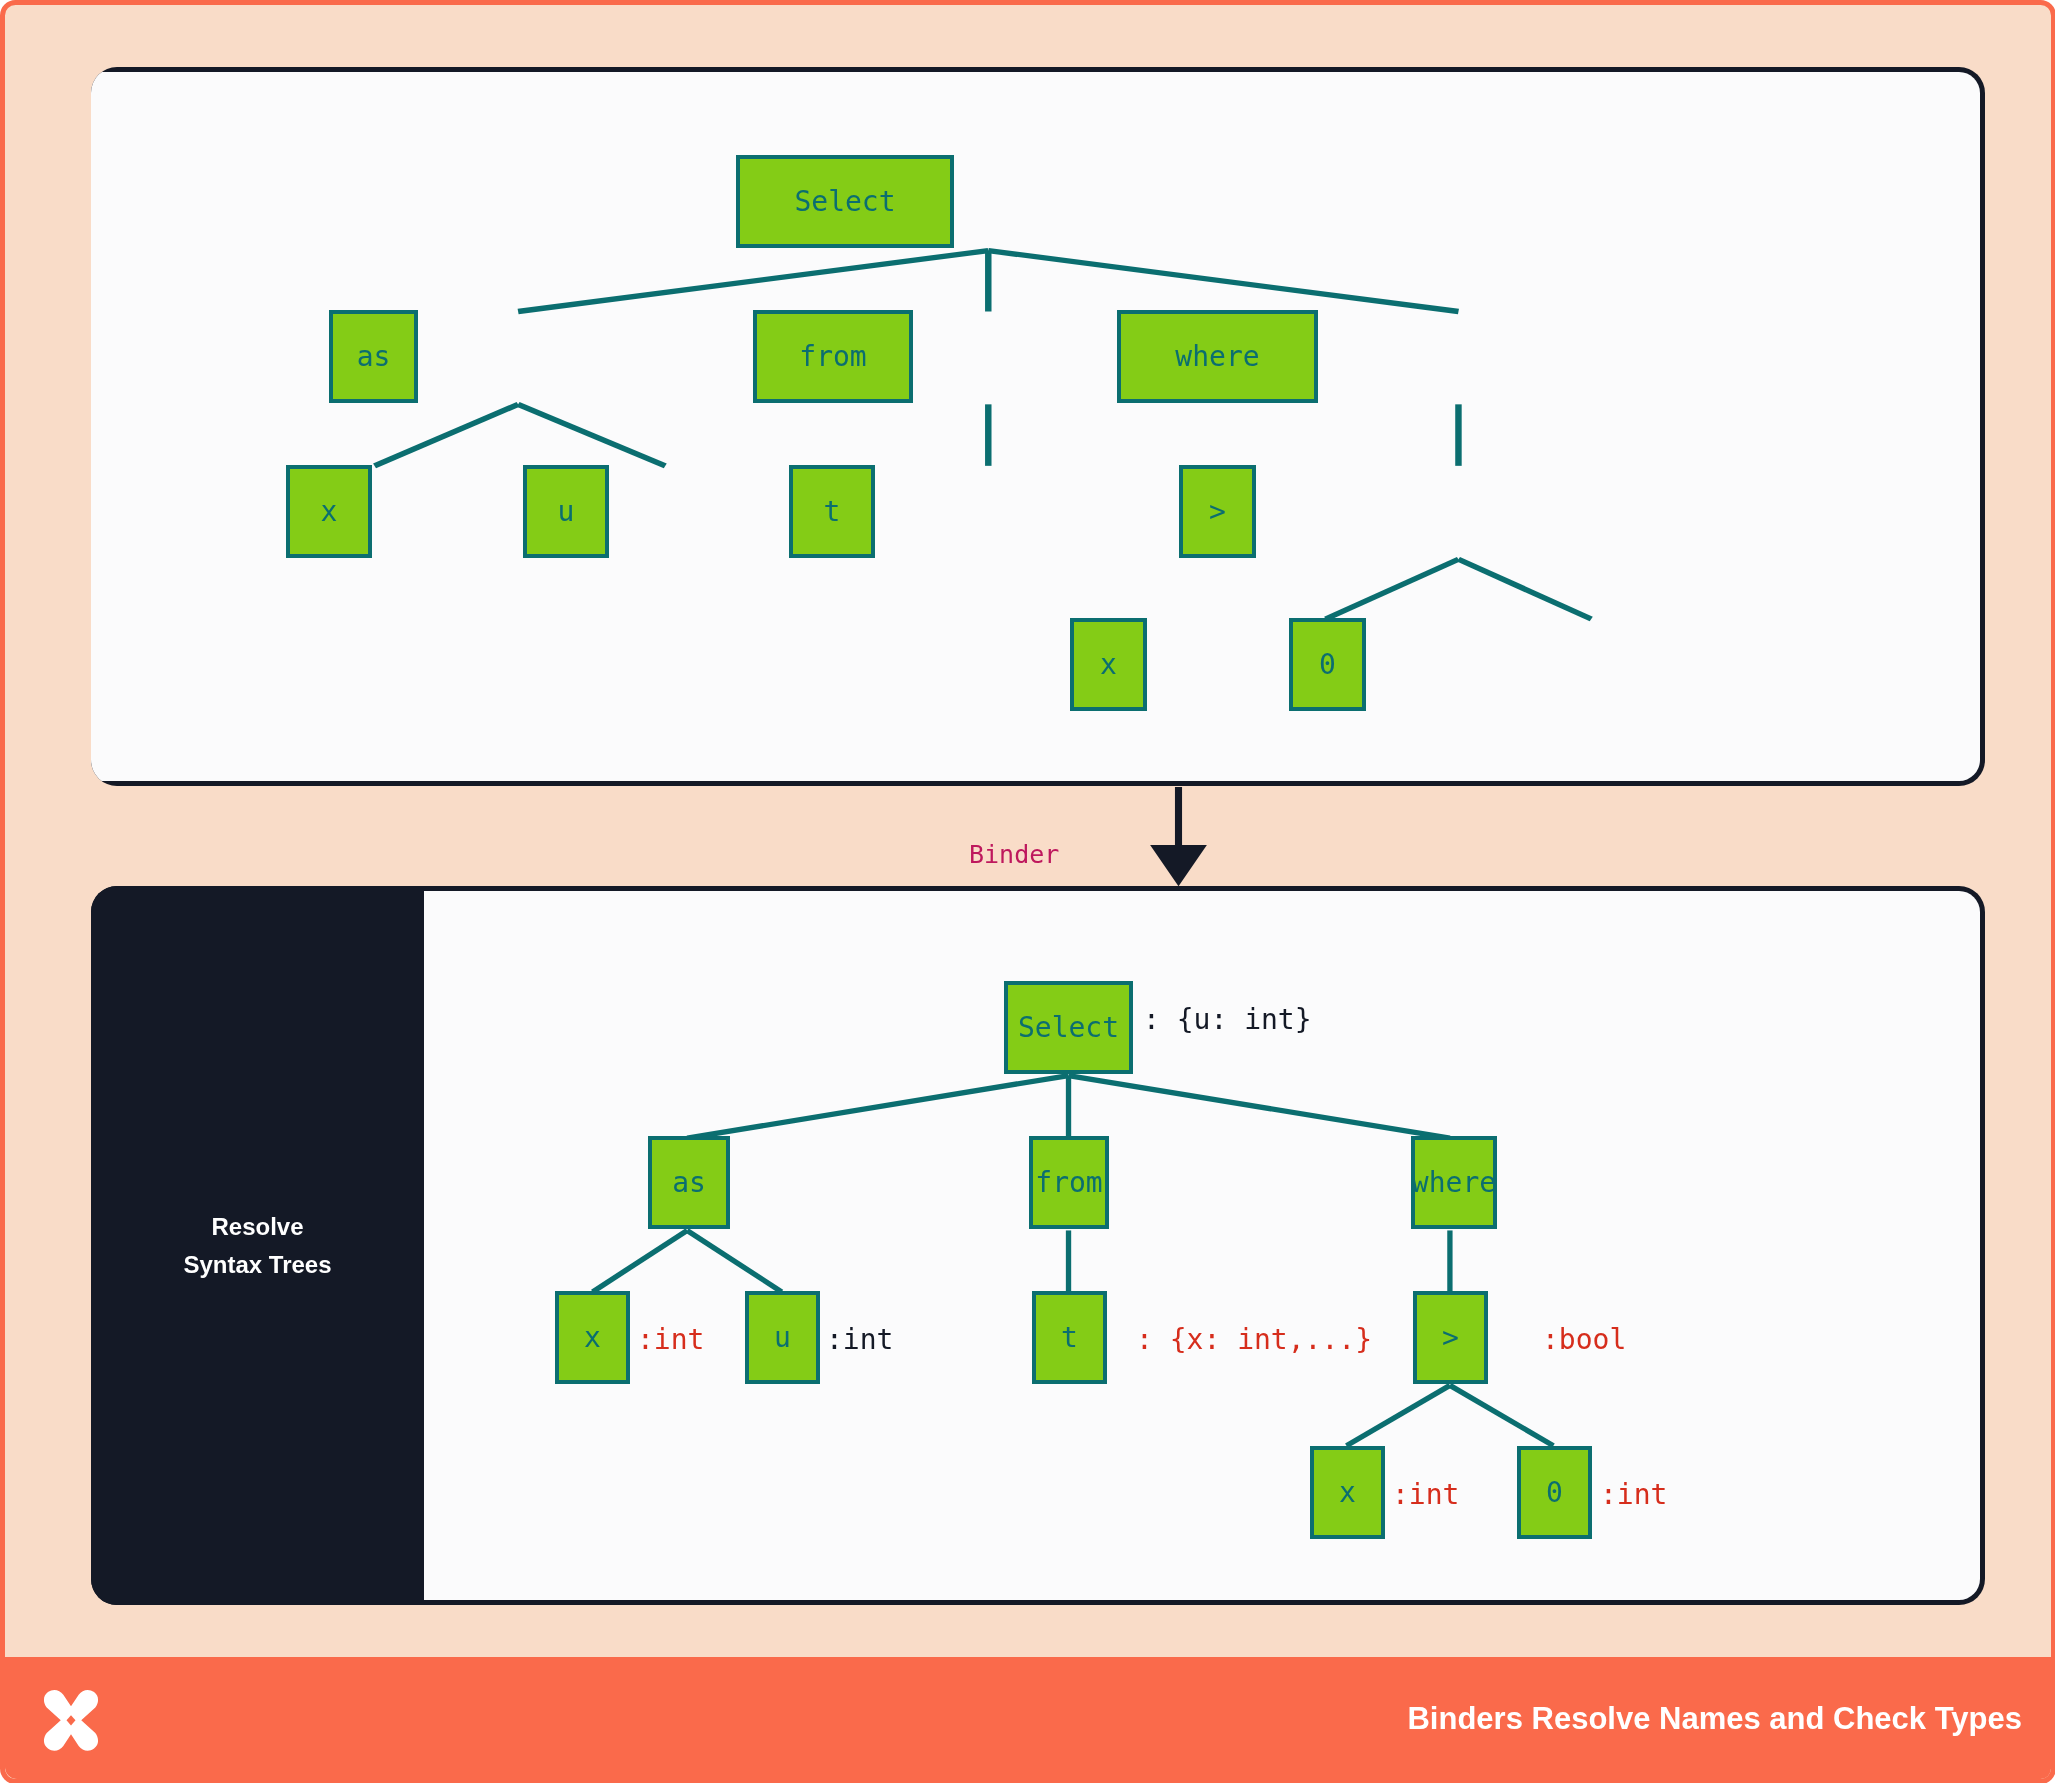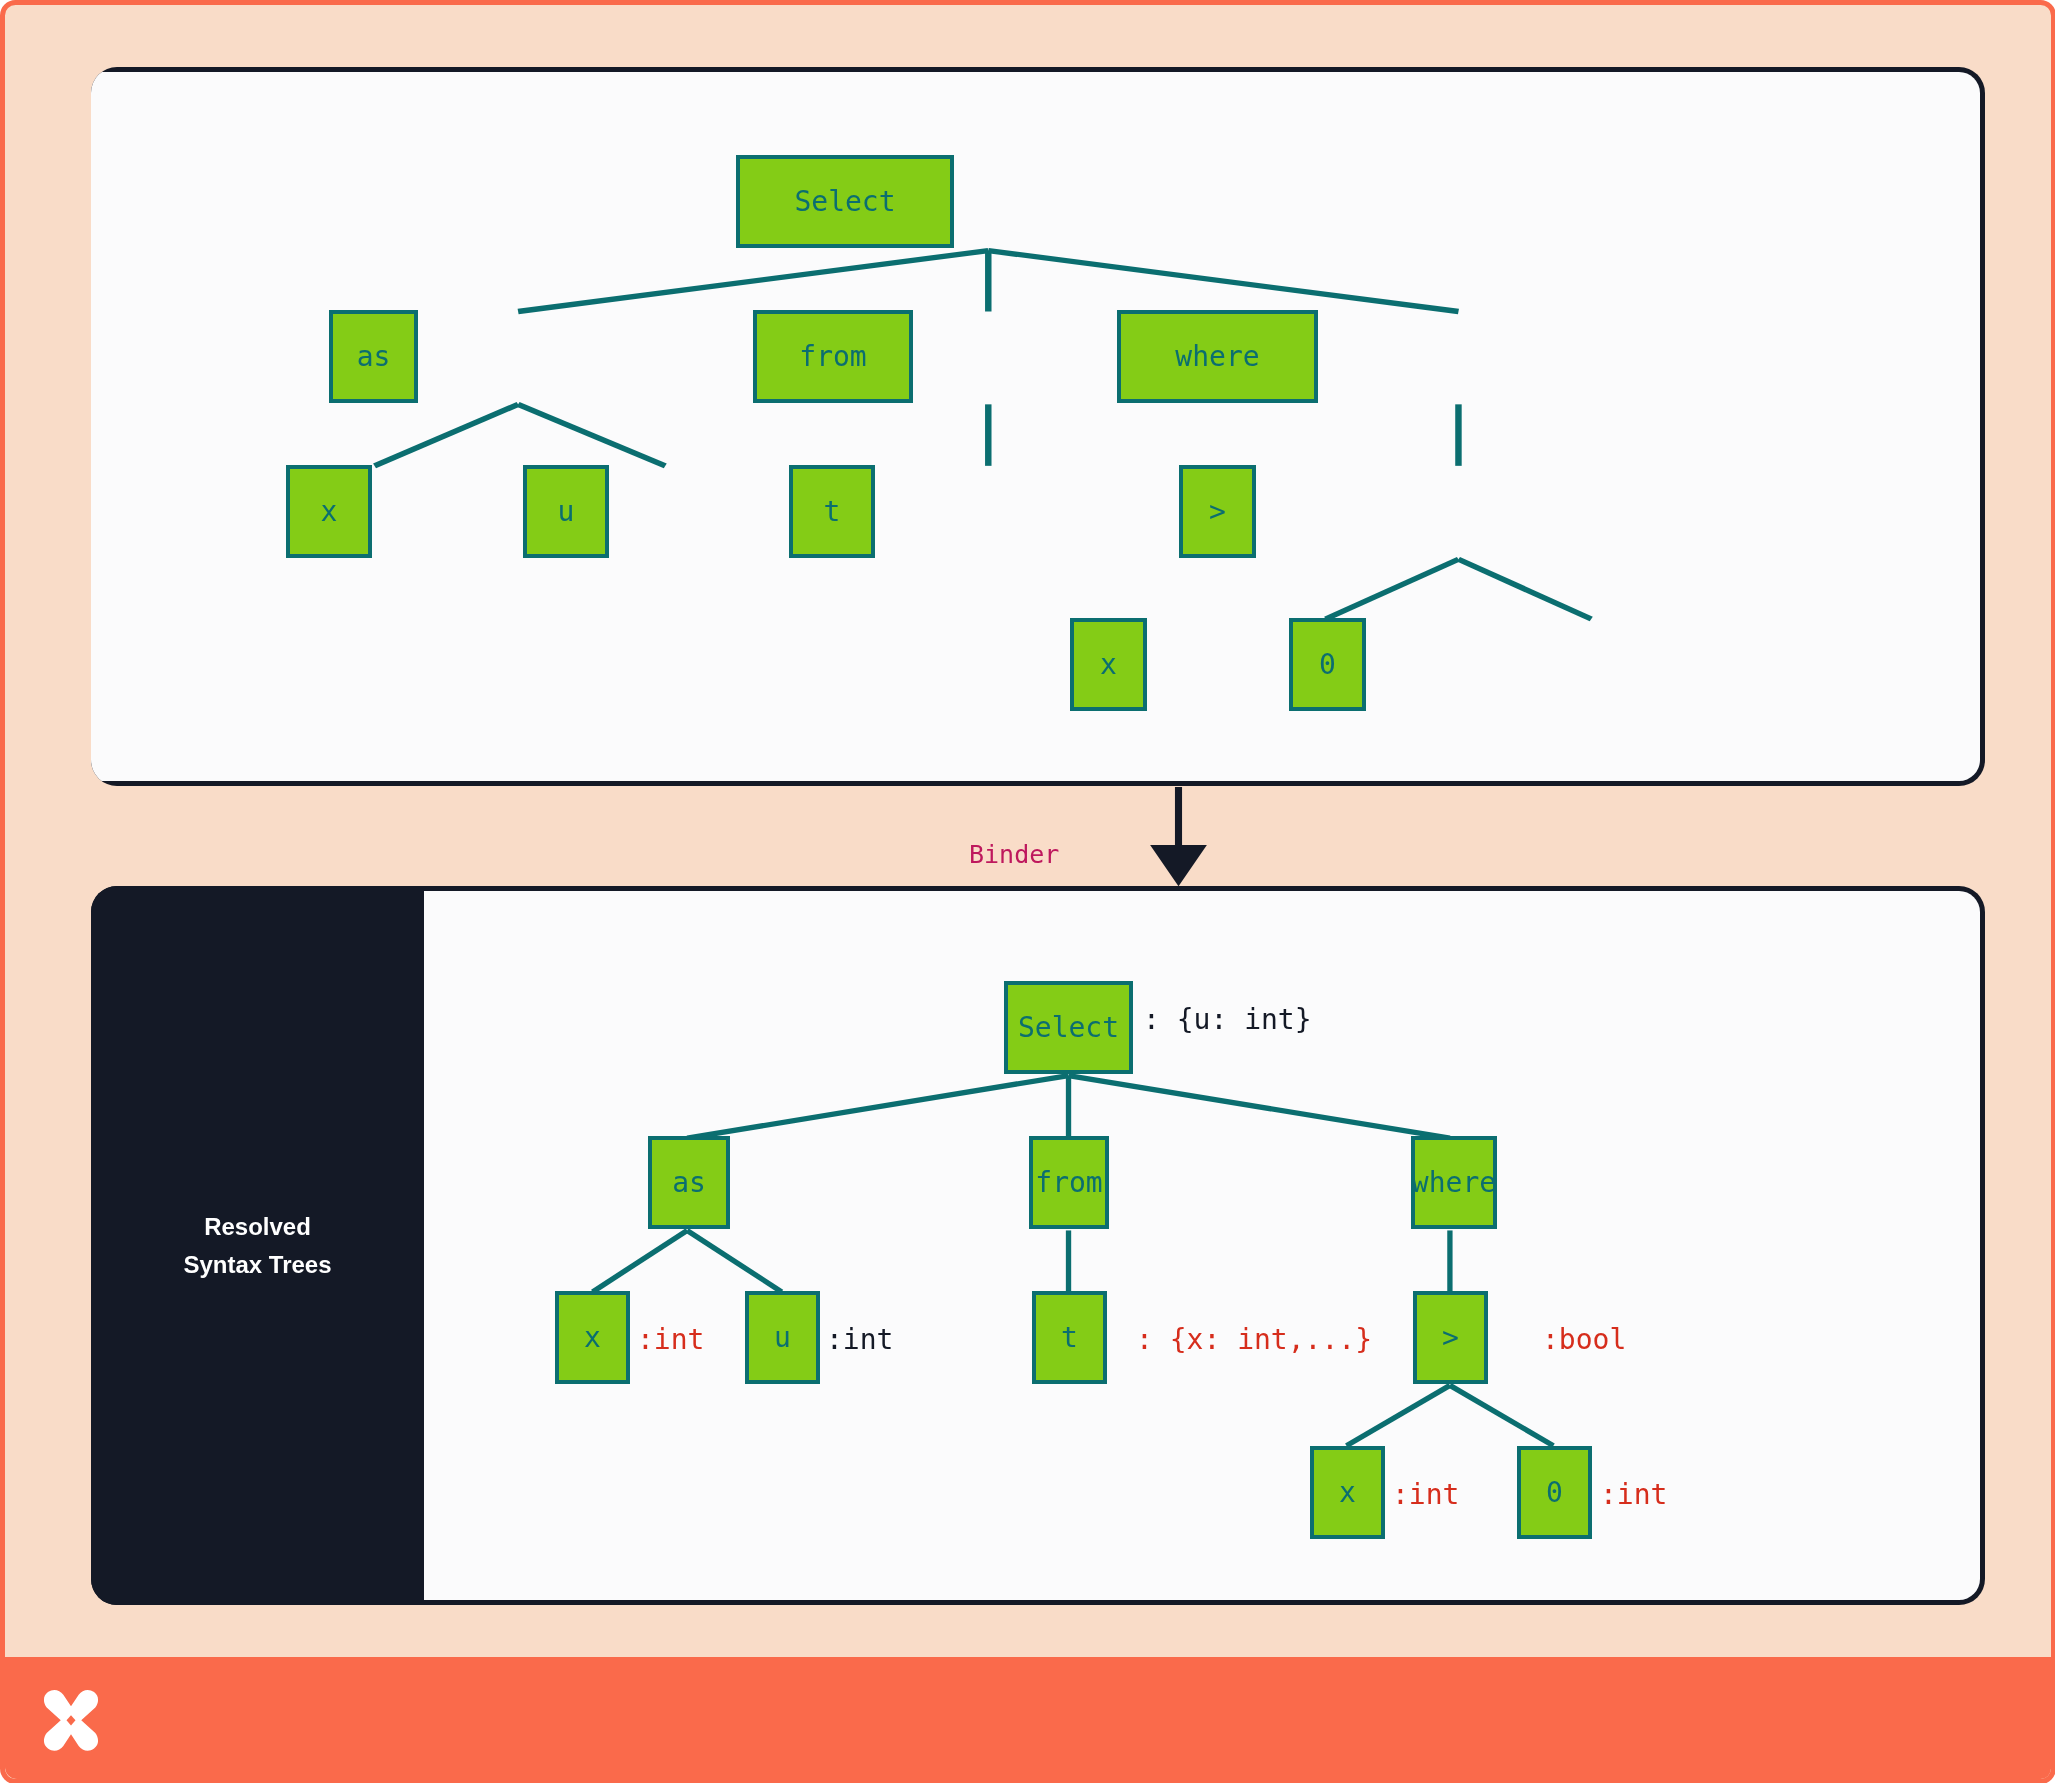--- a/index.html
+++ b/index.html
@@ -145,21 +145,21 @@
 
   <div class="binder-label">Binder</div>
   <svg class="binder-arrow" viewBox="0 0 3476 3016" width="2056" height="1784">
     <line x1="1984" y1="1322" x2="1984" y2="1450" stroke="#141926" stroke-width="12"></line>
     <polygon points="1984,1490 1936,1420 2032,1420" fill="#141926"></polygon>
   </svg>
 
   <div class="panel" id="panel-bottom">
     <div class="panel-sidebar">
       <div>
-        <div>Resolved</div>
+        <div>Resolve</div>
         <div>Syntax Trees</div>
       </div>
     </div>
     <div class="panel-canvas">
       <svg class="tree" viewBox="0 0 2632 1200" preserveAspectRatio="none">
         <g stroke="#0B6E70" stroke-width="9" fill="none">
           <line x1="1090" y1="312" x2="445" y2="418"></line>
           <line x1="1090" y1="312" x2="1090" y2="418"></line>
           <line x1="1090" y1="312" x2="1735" y2="418"></line>
           <line x1="445" y1="574" x2="285" y2="678"></line>
@@ -216,16 +216,17 @@
       </div>
       <div class="annot red" style="left:1176px;top:587px;">:int</div>
     </div>
   </div>
 
   <div class="footer">
     <svg class="footer-logo" viewBox="0 0 100 100">
       <path fill="#FFFFFF" d="M14 8 C6 14 6 24 12 32 L34 52 L12 72 C6 80 6 90 14 96 C22 102 32 100 38 92 L50 74 L62 92 C68 100 78 102 86 96 C94 90 94 80 88 72 L66 52 L88 32 C94 24 94 14 86 8 C78 2 68 4 62 12 L50 30 L38 12 C32 4 22 2 14 8 Z"></path>
       <path fill="#FA6A4B" d="M50 44 L57 52 L50 60 L43 52 Z"></path>
     </svg>
+    <div class="footer-title">Binders Resolve Names and Check Types</div>
   </div>
 
 </div>
 
 
 </body></html>

